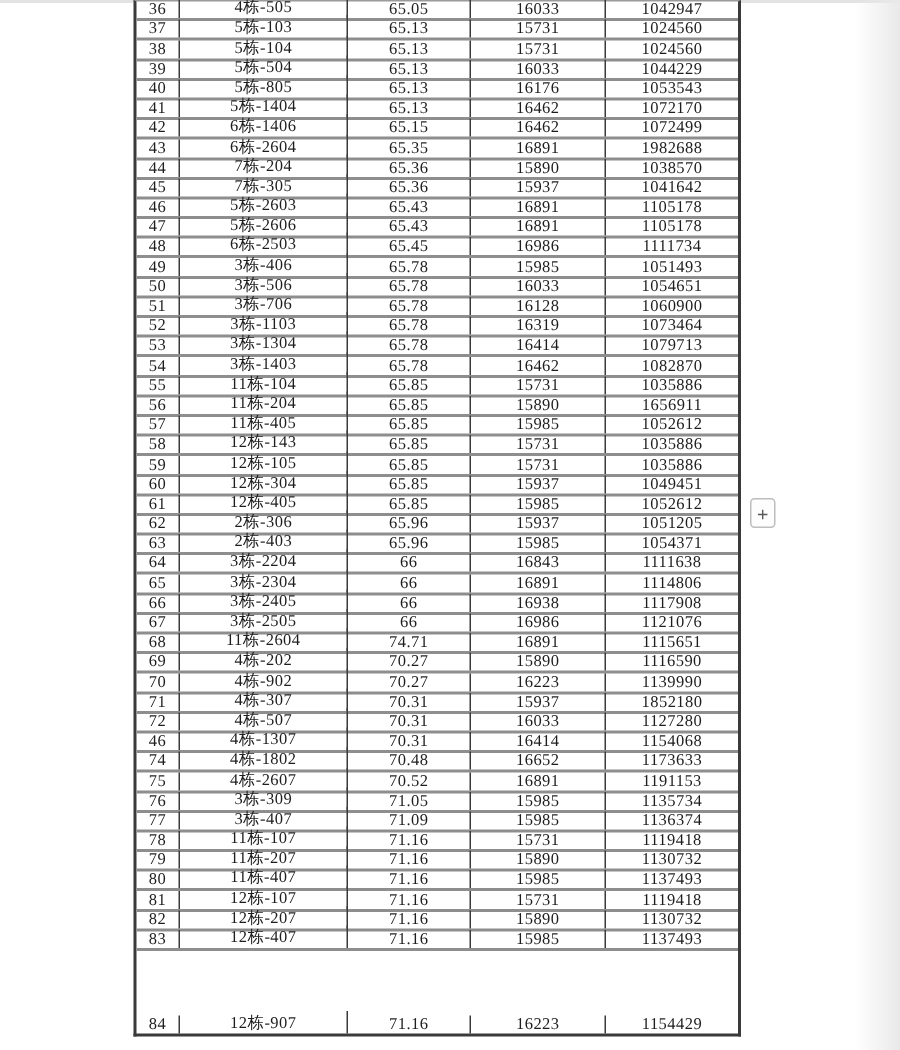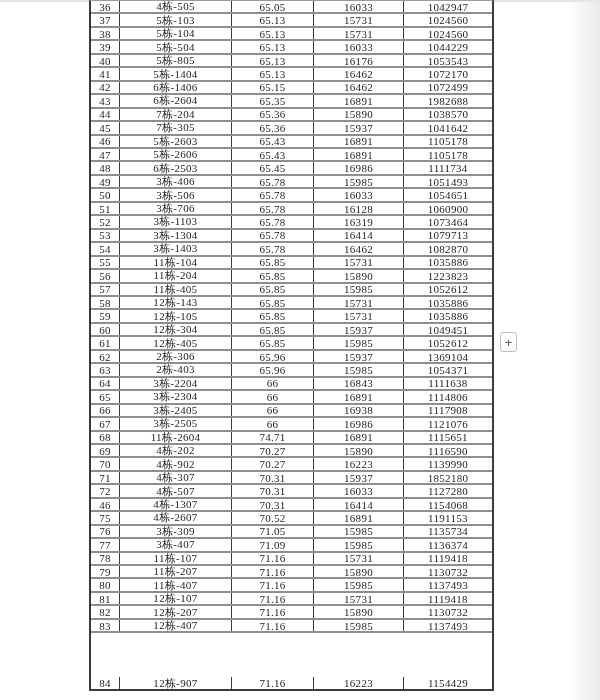--- a/index.html
+++ b/index.html
@@ -43,20 +43,21 @@
     flex-direction: column;
     background: #ffffff;
   }
   .table-row {
     flex: 1 1 0;
     display: flex;
     flex-direction: row;
     border-bottom: 2px solid #8e8e8e;
     box-sizing: border-box;
     min-height: 0;
+    align-items: flex-end;
   }
   .table-row:last-child {
     border-bottom: none;
     margin-top: 44px;
   }
   .cell {
     box-sizing: border-box;
     border-right: 1px solid #3a3a3a;
     display: flex;
     align-items: center;
@@ -235,21 +236,21 @@
     <div class="cell col-1">11栋-104</div>
     <div class="cell col-2">65.85</div>
     <div class="cell col-3">15731</div>
     <div class="cell col-4">1035886</div>
   </div>
       <div class="table-row">
     <div class="cell col-0">56</div>
     <div class="cell col-1">11栋-204</div>
     <div class="cell col-2">65.85</div>
     <div class="cell col-3">15890</div>
-    <div class="cell col-4">1223823</div>
+    <div class="cell col-4">1656911</div>
   </div>
       <div class="table-row">
     <div class="cell col-0">57</div>
     <div class="cell col-1">11栋-405</div>
     <div class="cell col-2">65.85</div>
     <div class="cell col-3">15985</div>
     <div class="cell col-4">1052612</div>
   </div>
       <div class="table-row">
     <div class="cell col-0">58</div>
@@ -277,21 +278,21 @@
     <div class="cell col-1">12栋-405</div>
     <div class="cell col-2">65.85</div>
     <div class="cell col-3">15985</div>
     <div class="cell col-4">1052612</div>
   </div>
       <div class="table-row">
     <div class="cell col-0">62</div>
     <div class="cell col-1">2栋-306</div>
     <div class="cell col-2">65.96</div>
     <div class="cell col-3">15937</div>
-    <div class="cell col-4">1369104</div>
+    <div class="cell col-4">1051205</div>
   </div>
       <div class="table-row">
     <div class="cell col-0">63</div>
     <div class="cell col-1">2栋-403</div>
     <div class="cell col-2">65.96</div>
     <div class="cell col-3">15985</div>
     <div class="cell col-4">1054371</div>
   </div>
       <div class="table-row">
     <div class="cell col-0">64</div>
@@ -355,20 +356,27 @@
     <div class="cell col-2">70.31</div>
     <div class="cell col-3">16033</div>
     <div class="cell col-4">1127280</div>
   </div>
       <div class="table-row">
     <div class="cell col-0">46</div>
     <div class="cell col-1">4栋-1307</div>
     <div class="cell col-2">70.31</div>
     <div class="cell col-3">16414</div>
     <div class="cell col-4">1154068</div>
+  </div>
+      <div class="table-row">
+    <div class="cell col-0">74</div>
+    <div class="cell col-1">4栋-1802</div>
+    <div class="cell col-2">70.48</div>
+    <div class="cell col-3">16652</div>
+    <div class="cell col-4">1173633</div>
   </div>
       <div class="table-row">
     <div class="cell col-0">75</div>
     <div class="cell col-1">4栋-2607</div>
     <div class="cell col-2">70.52</div>
     <div class="cell col-3">16891</div>
     <div class="cell col-4">1191153</div>
   </div>
       <div class="table-row">
     <div class="cell col-0">76</div>

